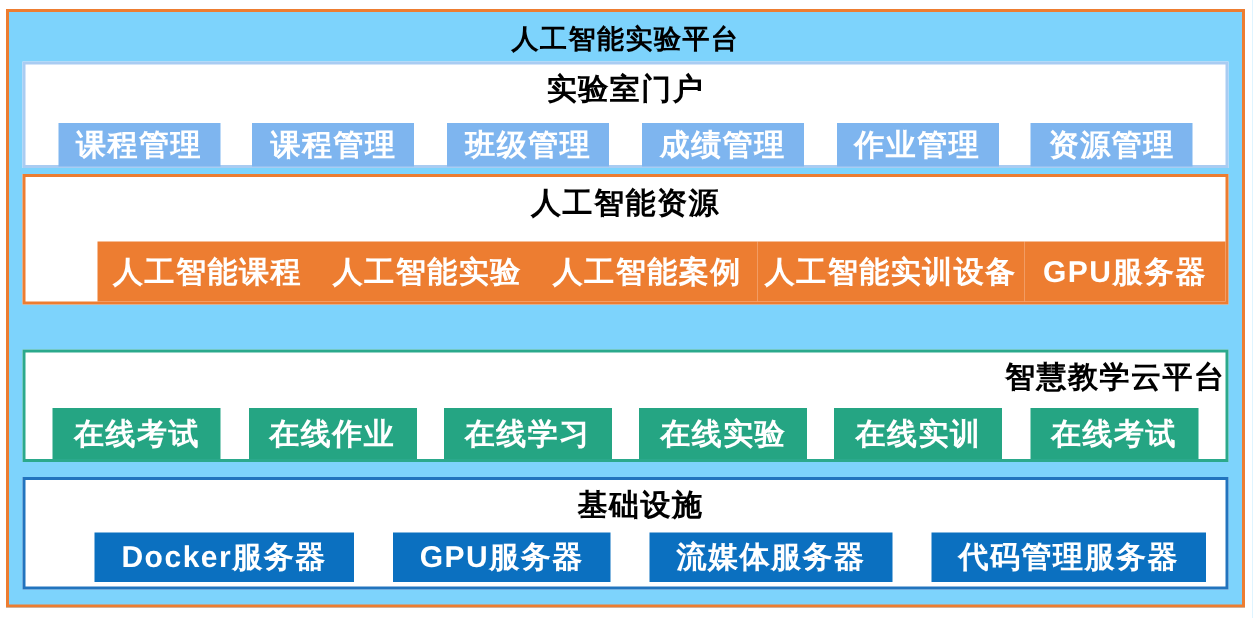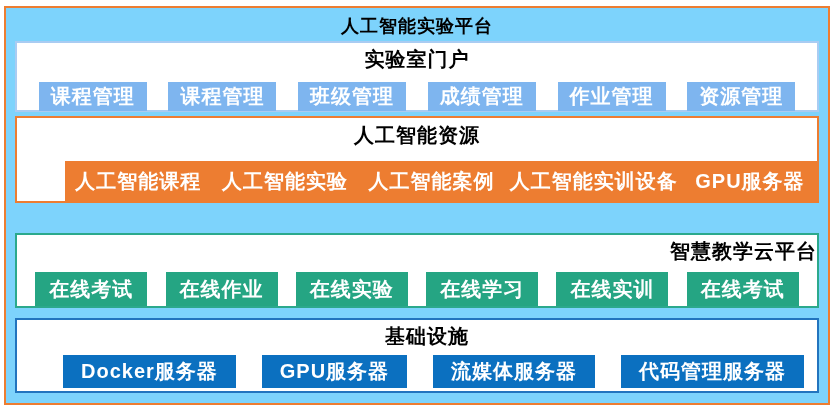--- a/index.html
+++ b/index.html
@@ -112,22 +112,22 @@
       <div class="node">人工智能实训设备</div>
       <div class="node">GPU服务器</div>
     </div>
   </div>
 
   <div class="section sec-3">
     <div class="sec-title">智慧教学云平台</div>
     <div class="row">
       <div class="node">在线考试</div>
       <div class="node">在线作业</div>
+      <div class="node">在线学习</div>
       <div class="node">在线实验</div>
-      <div class="node">在线学习</div>
       <div class="node">在线实训</div>
       <div class="node">在线考试</div>
     </div>
   </div>
 
   <div class="section sec-4">
     <div class="sec-title">基础设施</div>
     <div class="row">
       <div class="node">Docker服务器</div>
       <div class="node">GPU服务器</div>

